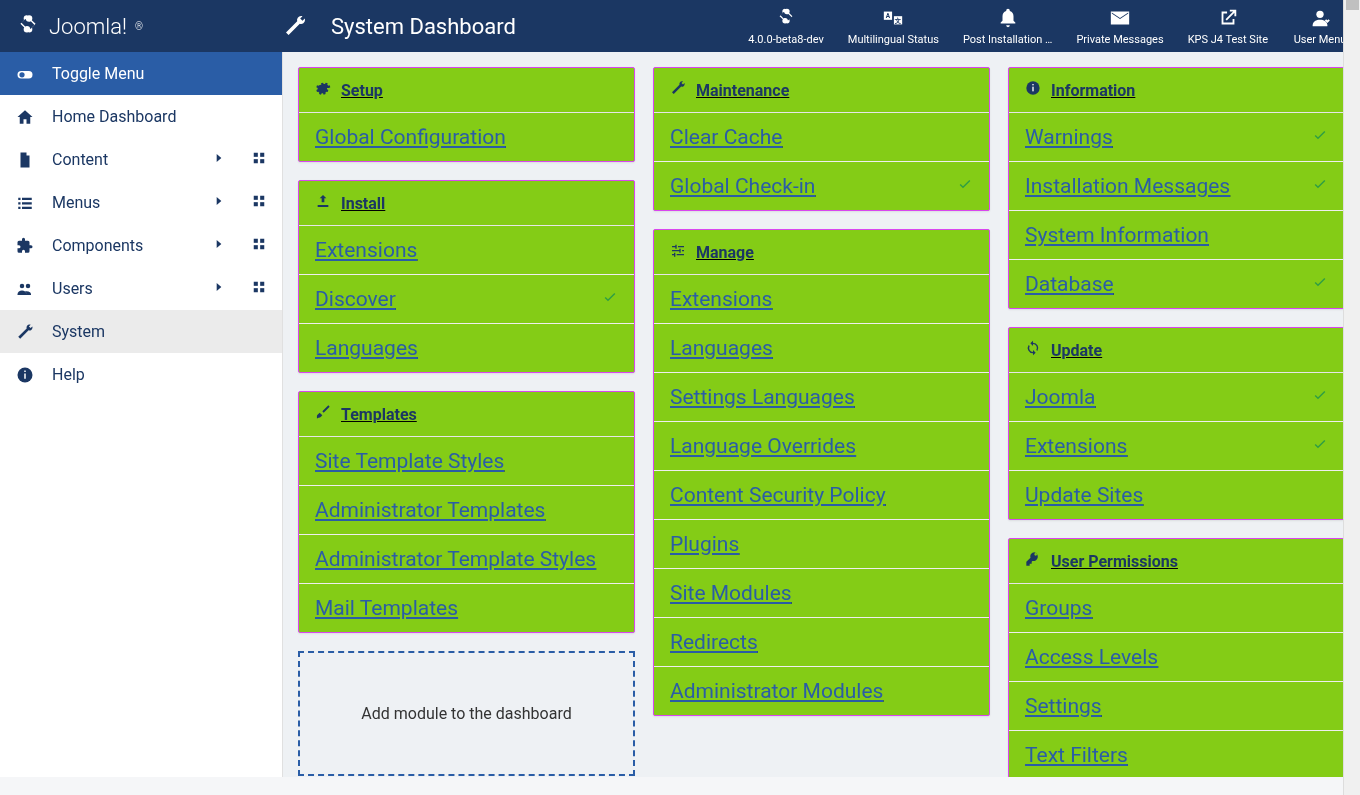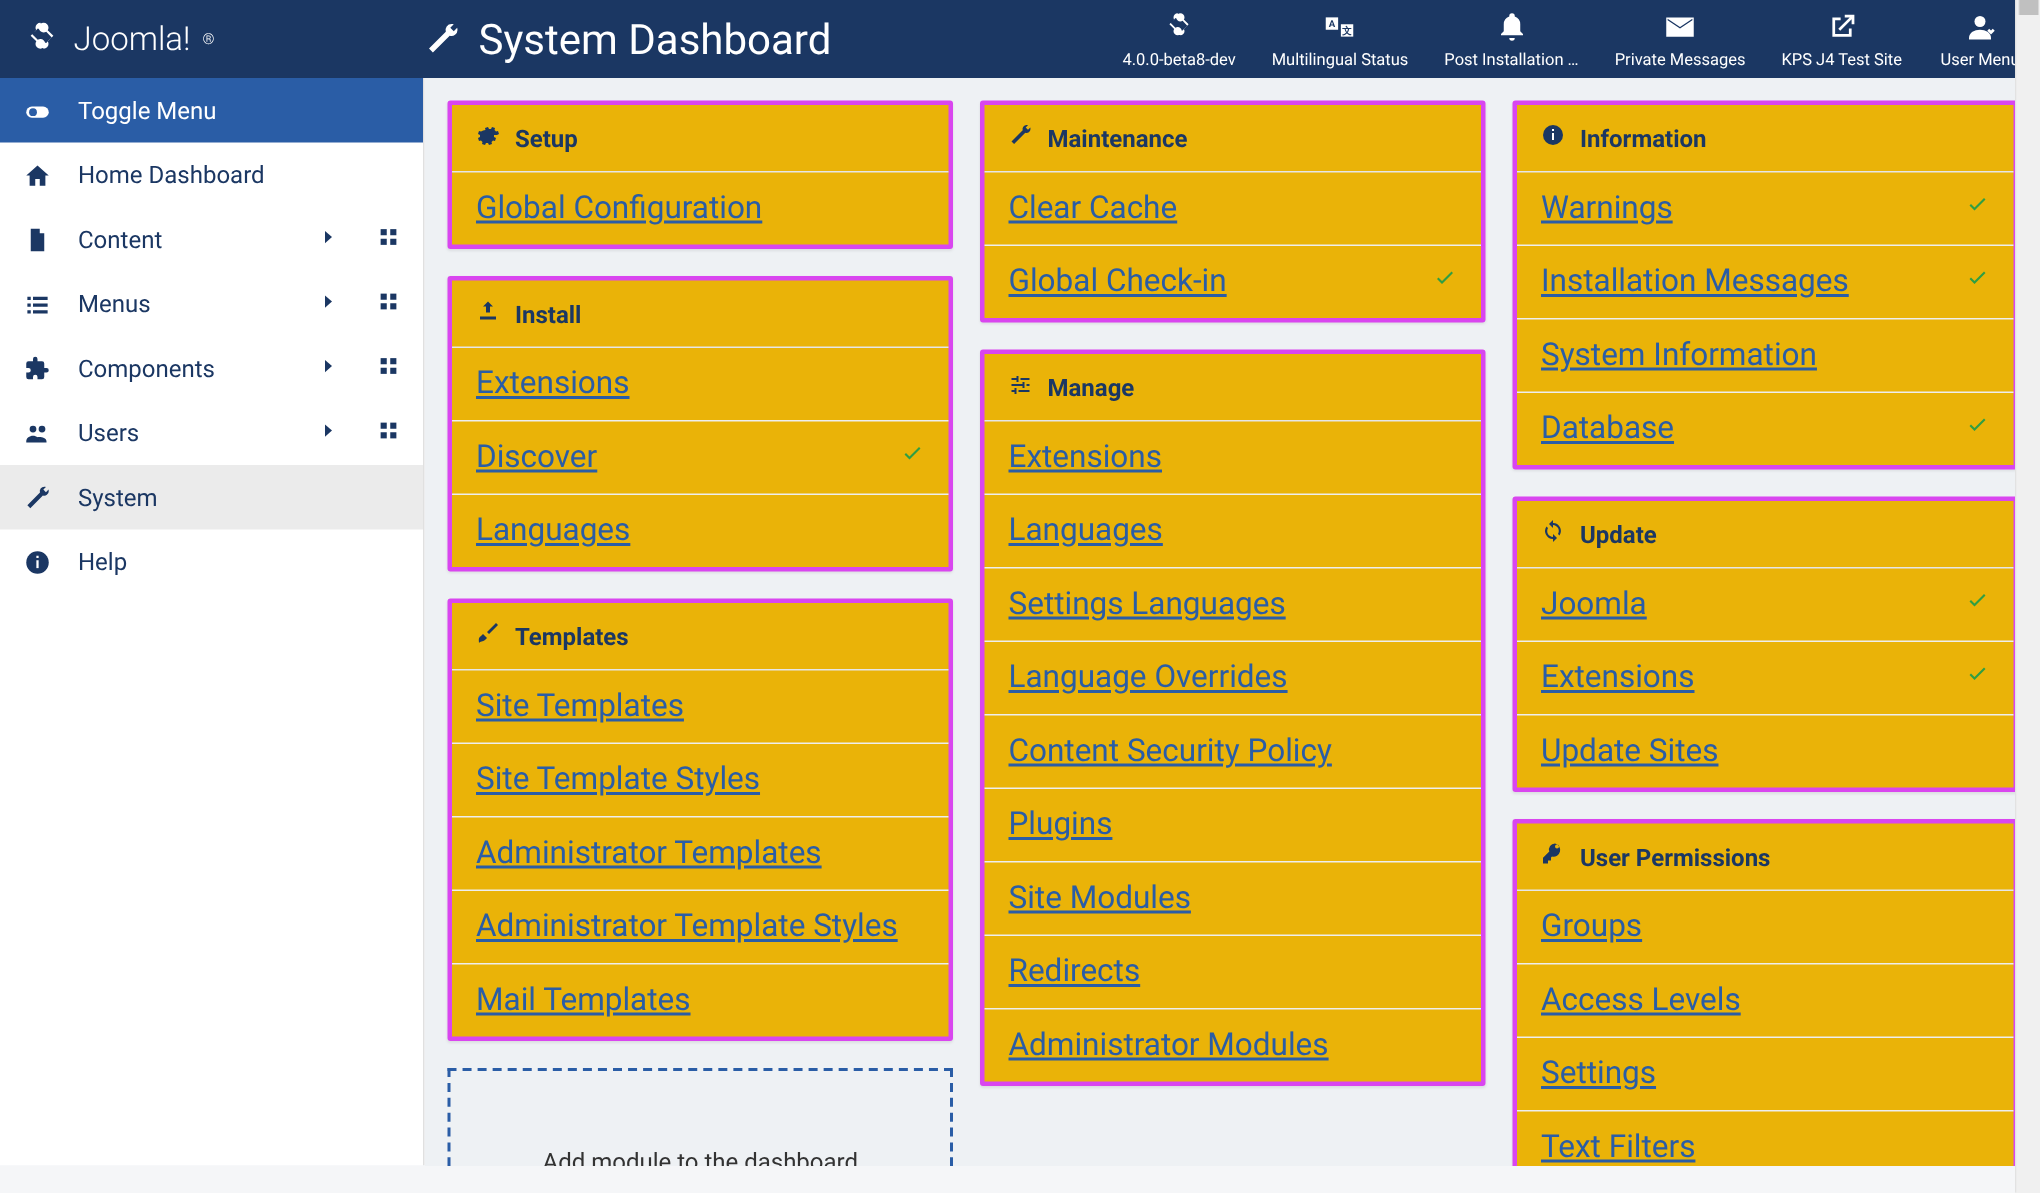--- a/index.html
+++ b/index.html
@@ -1,39 +1,39 @@
 <!DOCTYPE html>
 <html><head>
 <meta charset="utf-8">
 <style>
 * { box-sizing: border-box; margin: 0; padding: 0; }
 body { font-family: -apple-system, BlinkMacSystemFont, "Segoe UI", Roboto, sans-serif; font-size: 14px; background: #f5f6f8; overflow: hidden; }
 .header { background: #1b3763; color: #fff; height: 52px; display: flex; align-items: center; }
 .brand { width: 283px; display: flex; align-items: center; padding-left: 15px; gap: 8px; font-size: 22px; font-weight: 300; }
 .brand svg { fill: #fff; }
-.title { display: flex; align-items: center; gap: 12px; font-size: 28px; }
+.title { display: flex; align-items: center; gap: 24px; font-size: 22px; }
 .title svg { fill: #fff; }
 .header-right { margin-left: auto; display: flex; align-items: stretch; height: 100%; }
 .hitem { display: flex; flex-direction: column; align-items: center; justify-content: center; padding: 0 12px; font-size: 11px; gap: 4px; cursor: pointer; min-width: 80px; text-align: center; white-space: nowrap; }
 .hitem svg { fill: #fff; width: 22px; height: 22px; }
 .main { display: flex; height: calc(795px - 70px); }
 .sidebar { width: 283px; background: #fff; border-right: 1px solid #e0e0e0; }
 .sidebar-item { display: flex; align-items: center; padding: 12px 16px; color: #1b3763; font-size: 16px; cursor: pointer; gap: 14px; border-bottom: 0px solid transparent; }
 .sidebar-item.toggle { background: #2a5da6; color: #fff; }
 .sidebar-item.active { background: #ebebeb; }
 .sidebar-item .ic { width: 22px; display: flex; align-items: center; }
 .sidebar-item .ic svg { fill: #1b3763; width: 18px; height: 18px; }
 .sidebar-item.toggle .ic svg { fill: #fff; }
 .sidebar-item .label { flex: 1; }
 .sidebar-item .arrow svg, .sidebar-item .grid svg { fill: #1b3763; width: 14px; height: 14px; }
 .sidebar-item .grid { margin-left: 12px; }
 .content { flex: 1; padding: 15px; overflow-y: auto; background: #eef1f4; }
 .cols { display: flex; gap: 18px; }
 .col { flex: 1; display: flex; flex-direction: column; gap: 18px; }
-.card { background: #eab308; border: 3px solid #d946ef; border-radius: 2px; box-shadow: 0 1px 2px rgba(0,0,0,0.08); }
+.card { background: #84cc16; border: 1px solid #d946ef; border-radius: 2px; box-shadow: 0 1px 2px rgba(0,0,0,0.08); text-decoration: underline; }
 .card-head { display: flex; align-items: center; gap: 10px; padding: 12px 16px; font-size: 16px; font-weight: 700; color: #1b3763; border-bottom: 1px solid #e6e6e6; }
 .card-head svg { fill: #1b3763; width: 16px; height: 16px; }
 .card-link { display: flex; align-items: center; justify-content: space-between; padding: 12px 16px; border-bottom: 1px solid #eee; }
 .card-link:last-child { border-bottom: none; }
 .card-link a { color: #2a5da6; text-decoration: underline; font-size: 21px; cursor: pointer; }
 .card-link .check svg { fill: #2f9e44; width: 16px; height: 16px; }
 .addmod { border: 2px dashed #2a5da6; height: 125px; display: flex; align-items: center; justify-content: center; color: #333; font-size: 16px; cursor: pointer; }
 .scrollbar { position: absolute; right: 0; top: 0; width: 17px; height: 795px; background: #f0f0f0; border-left: 1px solid #ddd; }
 .scrollthumb { position: absolute; top: 0; left: 2px; width: 13px; height: 10px; background: #c0c0c0; }
 </style>
@@ -242,23 +242,20 @@
             </div>
           </div>
           <div class="card">
             <div class="card-head">
               <span><svg viewBox="0 0 24 24">
                   <path d="M20 2l2 2-9 9-2-2 9-9zM7 13l4 4-2 2c-2 2-5 1-6 3 0-3-1-5 2-7l2-2z"></path>
                 </svg></span>
               <span>Templates</span>
             </div>
             <div class="card-link">
-              <a>Site Templates</a>
-            </div>
-            <div class="card-link">
               <a>Site Template Styles</a>
             </div>
             <div class="card-link">
               <a>Administrator Templates</a>
             </div>
             <div class="card-link">
               <a>Administrator Template Styles</a>
             </div>
             <div class="card-link">
               <a>Mail Templates</a>

